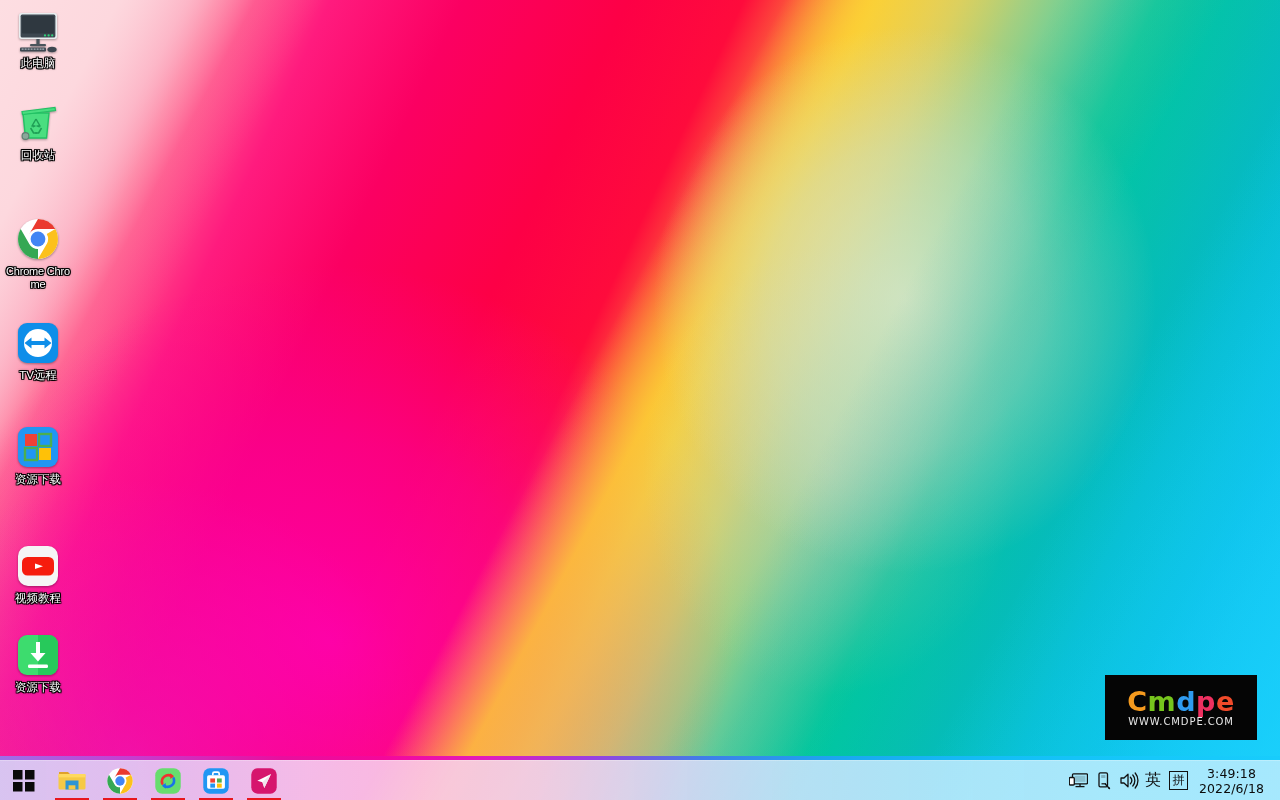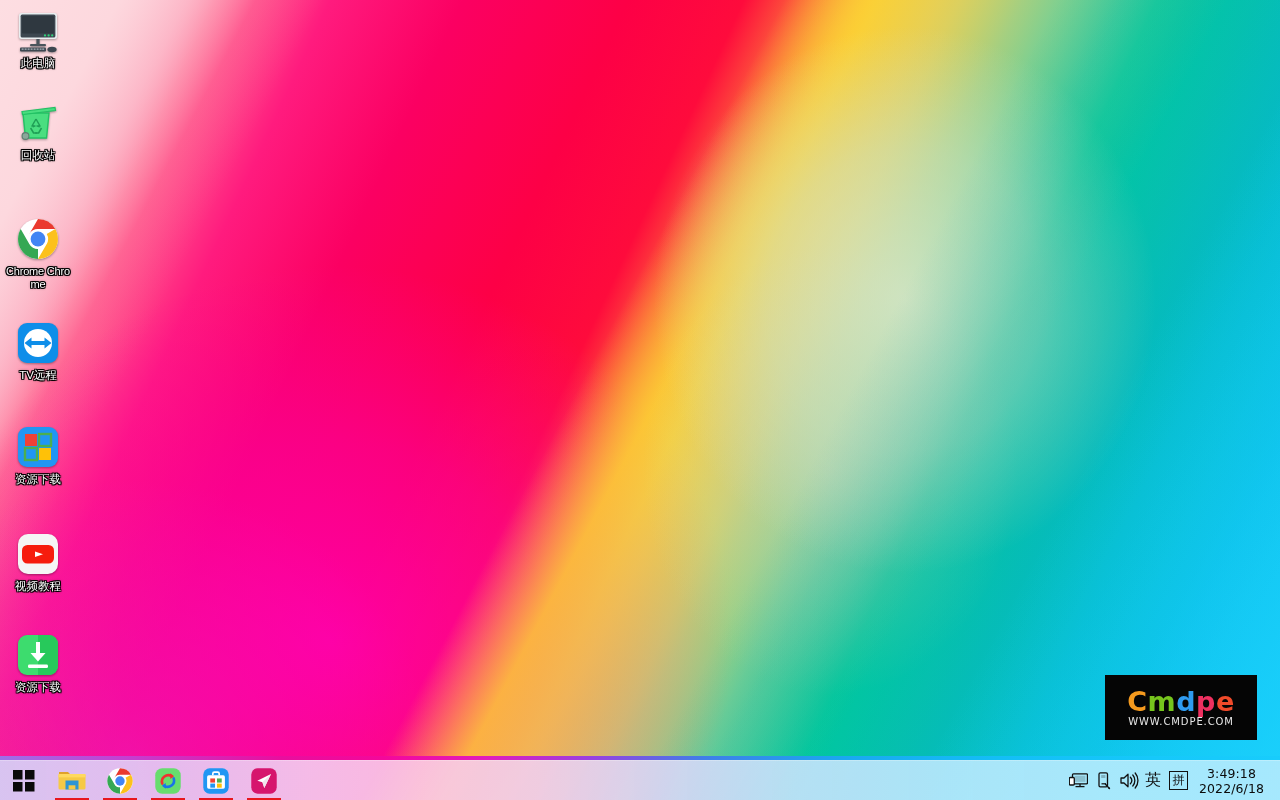--- a/index.html
+++ b/index.html
@@ -284,21 +284,21 @@
           <rect x="2" y="2" width="40" height="40" rx="9" fill="#2196f3"></rect>
           <rect x="9" y="9" width="12" height="12" fill="#ef4136"></rect>
           <rect x="23" y="9" width="12" height="12" fill="none" stroke="#4caf50" stroke-width="2.4"></rect>
           <rect x="9" y="23" width="12" height="12" fill="none" stroke="#4caf50" stroke-width="2.4"></rect>
           <rect x="23" y="23" width="12" height="12" fill="#ffc107"></rect>
         </svg>
       </div>
       <div class="di-label">资源下载</div>
     </div>
 
-    <div class="desk-icon" style="top:531px">
+    <div class="desk-icon" style="top:543px">
       <div class="di-glyph">
         <svg width="44" height="44" viewBox="0 0 44 44">
           <rect x="2" y="2" width="40" height="40" rx="10" fill="#f5f5f5"></rect>
           <rect x="6" y="13" width="32" height="18.5" rx="5.5" fill="#f61c0d"></rect>
           <path d="M19 19.5 L27 22.3 L19 25.1 Z" fill="#fff"></path>
         </svg>
       </div>
       <div class="di-label">视频教程</div>
     </div>
 

